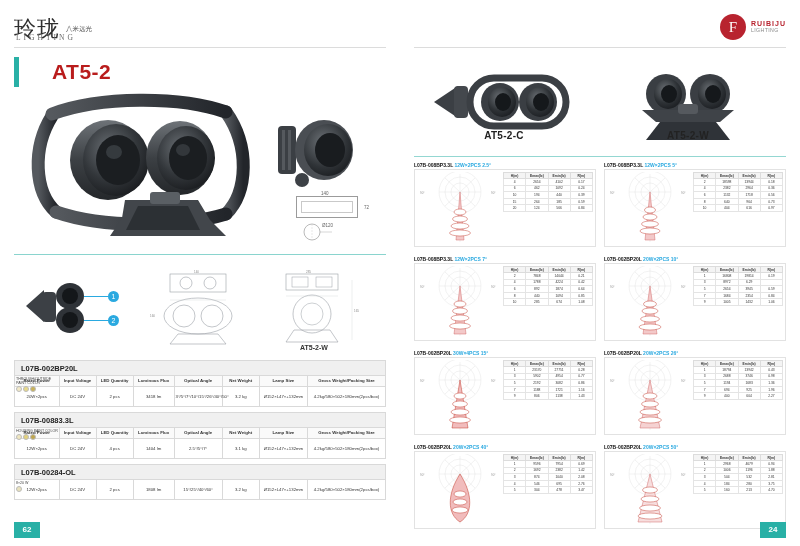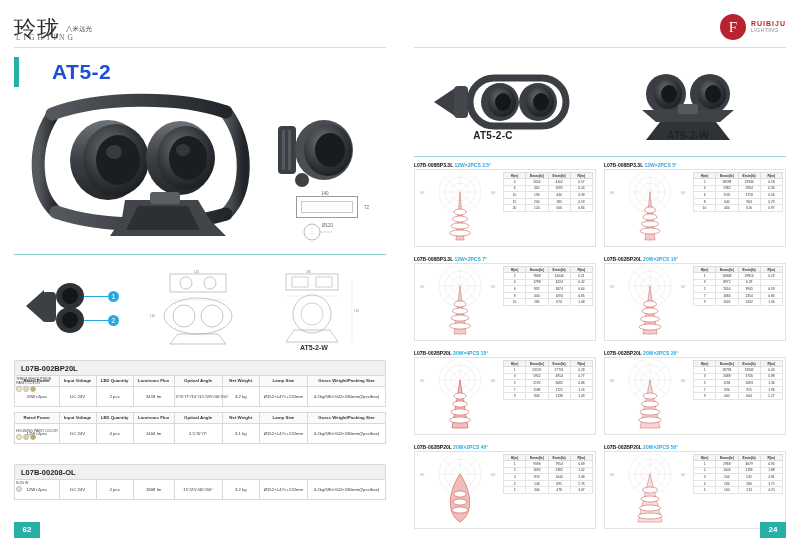--- a/index.html
+++ b/index.html
@@ -15,21 +15,21 @@
 
   
   .brand-logo { position:absolute; left:14px; top:12px; width:160px; height:34px; display:flex; align-items:center; }
   .brand-cn { font-family:"Liberation Serif", serif; font-size:22px; color:#2f2f2f; letter-spacing:1px; }
   .brand-sub { margin-left:6px; font-size:6.5px; line-height:1.25; color:#555; }
   .brand-en { position:absolute; left:16px; top:33px; font-family:"Liberation Serif", serif; font-size:7.5px; letter-spacing:3px; color:#6b6b6b; }
   .hdr-rule { position:absolute; left:14px; top:47px; width:372px; height:1px; background:#dcdcdc; }
 
   .model-title {
     position:absolute; left:52px; top:60px;
-    font-size:21px; font-weight:bold; color:#1d4ed8; letter-spacing:0.5px;
+    font-size:21px; font-weight:bold; color:#b91c1c; letter-spacing:0.5px;
   }
   .teal-bar { position:absolute; left:14px; top:57px; width:5px; height:30px; background:#29b0a6; }
 
   
   .hero { position:absolute; left:30px; top:88px; width:250px; height:150px; }
   .hero-side { position:absolute; left:272px; top:108px; width:85px; height:85px; }
 
   .dim-box {
     position:absolute; left:296px; top:196px; width:62px; height:22px;
     border:1px solid #9b9b9b; background:#fff;
@@ -91,21 +91,21 @@
   .r-logo-tx .l1 { font-size:7px; font-weight:bold; color:#b8232f; letter-spacing:1px; }
   .r-logo-tx .l2 { font-size:5.2px; color:#8a8a8a; letter-spacing:.4px; }
   .r-rule { position:absolute; left:14px; top:47px; width:372px; height:1px; background:#dcdcdc; }
 
   .variant { position:absolute; top:56px; width:160px; height:100px; }
   .v1 { left:24px; } .v2 { left:208px; }
   .variant-cap {
     position:absolute; top:130px; width:160px; text-align:center;
     font-size:10px; font-weight:bold; color:#222; letter-spacing:.3px;
   }
-  .vc1 { left:13px; } .vc2 { left:208px; }
+  .vc1 { left:24px; } .vc2 { left:208px; }
   .var-divider { position:absolute; left:14px; top:156px; width:372px; height:1px; background:#29b0a6; opacity:.5; }
 
   
   .photo-grid { position:absolute; left:14px; top:162px; width:372px; }
   .pcell { position:absolute; width:182px; height:88px; }
   .pcell-hdr { font-size:5px; font-weight:bold; color:#111; margin-bottom:1px; }
   .pcell-hdr .wt { color:#2aa9e0; font-weight:bold; }
   .pcell-body { position:relative; width:182px; height:78px; border:1px solid #e2e2e2; background:#fff; }
   .polar { position:absolute; left:2px; top:2px; width:86px; height:74px; }
   .ptable { position:absolute; right:2px; top:2px; width:90px; border-collapse:collapse; table-layout:fixed; }
@@ -294,20 +294,21 @@
 PAINT COLOR</span>
         <span class="dots">
           <i class="dot" style="background:#f2e9c8"></i>
           <i class="dot" style="background:#e8d98a"></i>
           <i class="dot" style="background:#c9b25a"></i>
         </span>
       </div>
     </div>
 
     <div class="spec-block sb2">
+      <div class="spec-code">L07B-00883.3L</div>
       <table class="spec">
         <colgroup>
             <col style="width:12%">
             <col style="width:10%">
             <col style="width:10%">
             <col style="width:11%">
             <col style="width:13%">
             <col style="width:10%">
             <col style="width:13%">
             <col style="width:21%">
@@ -339,21 +340,21 @@
         <span class="swatch-lbl">HOUSING PAINT COLOR</span>
         <span class="dots">
           <i class="dot" style="background:#efe6bf"></i>
           <i class="dot" style="background:#e3d17c"></i>
           <i class="dot" style="background:#bfa64e"></i>
         </span>
       </div>
     </div>
 
     <div class="spec-block sb3">
-      <div class="spec-code">L07B-00208-OL</div>
+      <div class="spec-code">L07B-00284-OL</div>
       <table class="spec">
         <colgroup>
             <col style="width:12%">
             <col style="width:10%">
             <col style="width:10%">
             <col style="width:11%">
             <col style="width:13%">
             <col style="width:10%">
             <col style="width:13%">
             <col style="width:21%">

